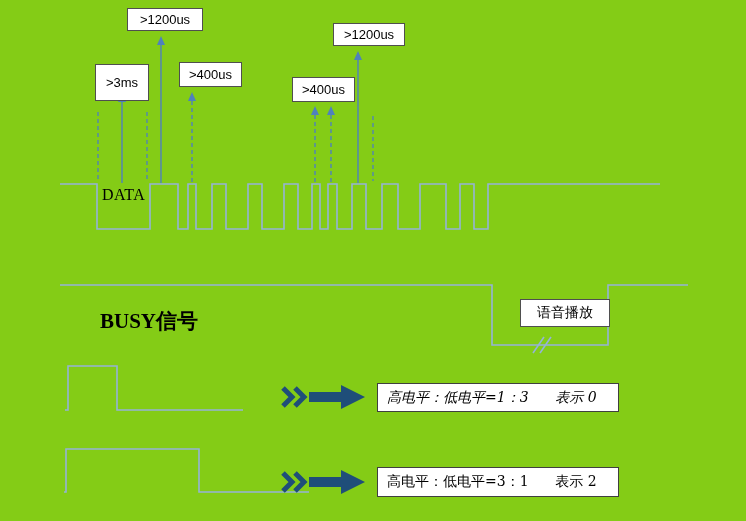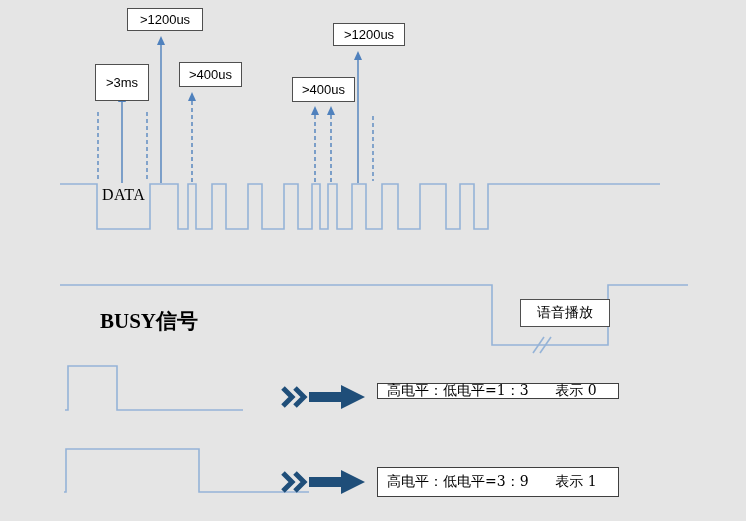--- a/index.html
+++ b/index.html
@@ -3,21 +3,21 @@
 <meta charset="utf-8">
 <style>
   * { box-sizing: border-box; }
   html, body { margin: 0; padding: 0; background: #ffffff; }
   body { font-family: "Liberation Sans", sans-serif; }
 
   .canvas {
     position: relative;
     width: 746px;
     height: 521px;
-    background: #e5e5e5;
+    background: #84cc16;
     overflow: hidden;
   }
 
   #diagram-svg { position: absolute; left: 0; top: 0; }
 
   
   .tbox {
     position: absolute;
     border: 1px solid #4f4f4f;
     background: #ffffff;
@@ -66,21 +66,21 @@
     border: 1px solid #3f3f3f;
     background: #ffffff;
     color: #000000;
     font-family: "DejaVu Serif", "Liberation Serif", serif;
     font-size: 14px;
     display: flex; align-items: center;
     padding-left: 9px;
     white-space: pre;
     z-index: 2;
   }
-  #box-rule0 { left: 377px; top: 383px; width: 242px; height: 16px; }
+  #box-rule0 { left: 377px; top: 383px; width: 242px; height: 29px; font-style: italic; }
   #box-rule1 { left: 377px; top: 467px; width: 242px; height: 30px; }
 </style>
 </head>
 <body>
 
 <div class="canvas">
 
   <svg id="diagram-svg" width="746" height="521" viewBox="0 0 746 521">
       <polyline points="60,184 97,184 97,229 150,229 150,184 178,184 178,229 188,229 188,184 196,184 196,229 212,229 212,184 226,184 226,229 248,229 248,184 262,184 262,229 284,229 284,184 298,184 298,229 312,229 312,184 320,184 320,229 328,229 328,184 337,184 337,229 352,229 352,184 366,184 366,229 382,229 382,184 398,184 398,229 420,229 420,184 446,184 446,229 460,229 460,184 474,184 474,229 488,229 488,184 660,184" fill="none" stroke="#95b3d7" stroke-width="1.6" stroke-linejoin="miter"></polyline>
       <polyline points="60,285 492,285 492,345 608,345 608,285 688,285" fill="none" stroke="#95b3d7" stroke-width="1.6" stroke-linejoin="miter"></polyline>
@@ -122,15 +122,15 @@
   <div class="tbox" id="box-t400-right">&gt;400us</div>
 
   <div class="sig-label" id="label-data">DATA</div>
 
   <div class="sig-label" id="label-busy">BUSY信号</div>
 
   <div id="box-voice">语音播放</div>
 
   <div class="rule-box" id="box-rule0">高电平：低电平=1：3      表示 0</div>
 
-  <div class="rule-box" id="box-rule1">高电平：低电平=3：9      表示 1</div>
+  <div class="rule-box" id="box-rule1">高电平：低电平=3：1      表示 2</div>
 
 </div>
 
 </body></html>

